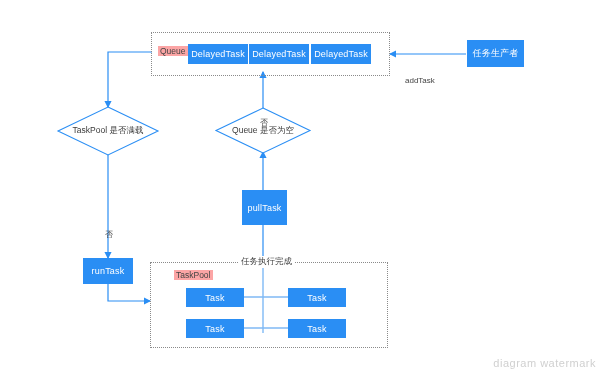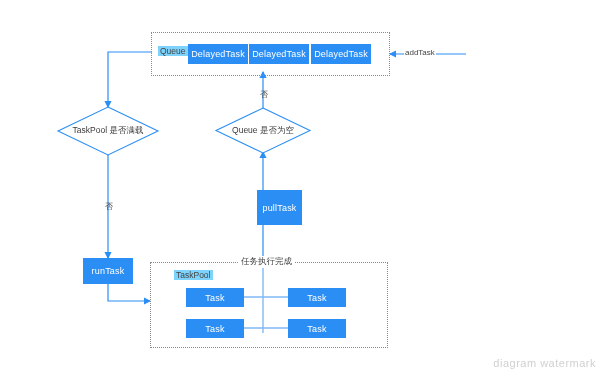--- a/index.html
+++ b/index.html
@@ -37,21 +37,21 @@
   .group {
     position: absolute;
     box-sizing: border-box;
     border: 1px dotted #8a8a8a;
     background: transparent;
   }
   .group-label {
     position: absolute;
     font-size: 8.5px;
     color: #444444;
-    background: #7dd3fc;
+    background: #fca5a5;
     padding: 0 2px;
     white-space: nowrap;
   }
   .group-top-label {
     position: absolute;
     font-size: 8.5px;
     color: #3d3d3d;
     background: #ffffff;
     padding: 0 3px;
     white-space: nowrap;
@@ -88,20 +88,21 @@
     height: 385px;
     pointer-events: none;
   }
   .edge-label {
     position: absolute;
     font-size: 8px;
     color: #444444;
     background: #ffffff;
     padding: 0 1px;
     white-space: nowrap;
+    margin-top: 28px;
   }
   .edge-label.vertical {
     writing-mode: vertical-rl;
     text-orientation: upright;
     letter-spacing: -1px;
   }
   .watermark {
     position: absolute;
     right: 4px;
     bottom: 16px;
@@ -151,20 +152,23 @@
   <div class="node box-blue" style="left:188px; top:44px; width:60px; height:20px;">
     <span>DelayedTask</span>
   </div>
   <div class="node box-blue" style="left:249px; top:44px; width:60px; height:20px;">
     <span>DelayedTask</span>
   </div>
   <div class="node box-blue" style="left:311px; top:44px; width:60px; height:20px;">
     <span>DelayedTask</span>
   </div>
 
+  <div class="node box-blue" style="left:467px; top:40px; width:57px; height:27px;">
+    <span>任务生产者</span>
+  </div>
 
   <span class="edge-label" style="left:404px; top:48px;">addTask</span>
 
   <div class="diamond-wrap" style="left:58px; top:107px; width:100px; height:48px;">
     <svg width="100" height="48" viewBox="0 0 100 48" xmlns="http://www.w3.org/2000/svg">
       <polygon points="50,0 100,24 50,48 0,24" fill="#ffffff" stroke="#2a8ef4" stroke-width="1.1"></polygon>
     </svg>
     <div class="diamond-text">TaskPool 是否满载</div>
   </div>
 
@@ -176,21 +180,21 @@
   </div>
 
   <span class="edge-label vertical" style="left:256px; top:84px;">否</span>
 
   <span class="edge-label vertical" style="left:101px; top:196px;">否</span>
 
   <div class="node box-blue" style="left:83px; top:258px; width:50px; height:26px;">
     <span>runTask</span>
   </div>
 
-  <div class="node box-blue" style="left:257px; top:190px; width:45px; height:35px;">
+  <div class="node box-blue" style="left:242px; top:190px; width:45px; height:35px;">
     <span>pullTask</span>
   </div>
 
   <div class="group" style="left:150px; top:262px; width:238px; height:86px;">
     <span class="group-label" style="left:23px; top:7px;">TaskPool</span>
   </div>
 
   <span class="group-top-label" style="left:238px; top:256px;">任务执行完成</span>
 
   <div class="node box-blue" style="left:186px; top:288px; width:58px; height:19px;">

